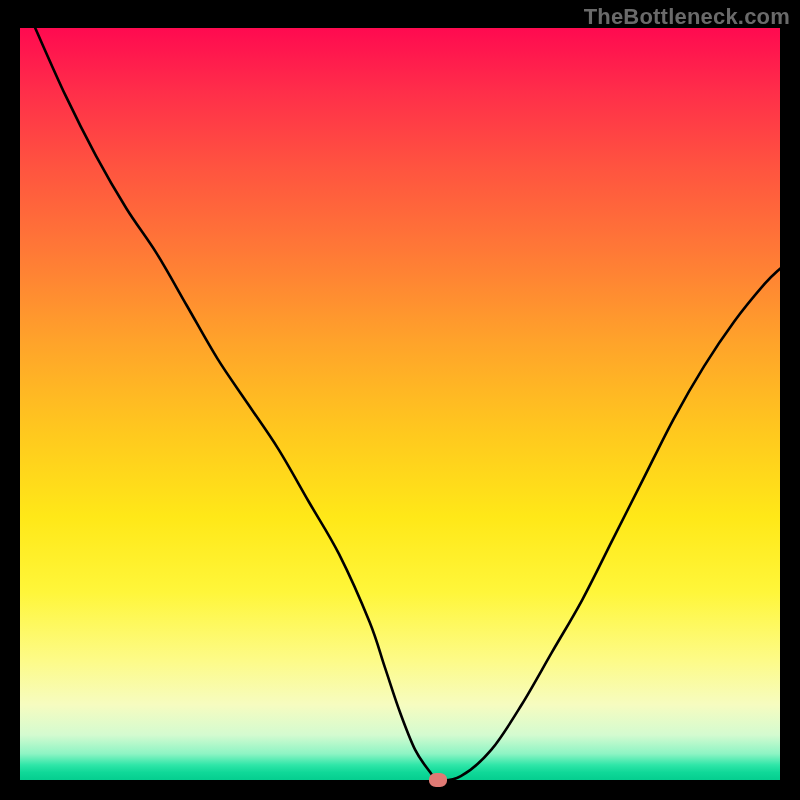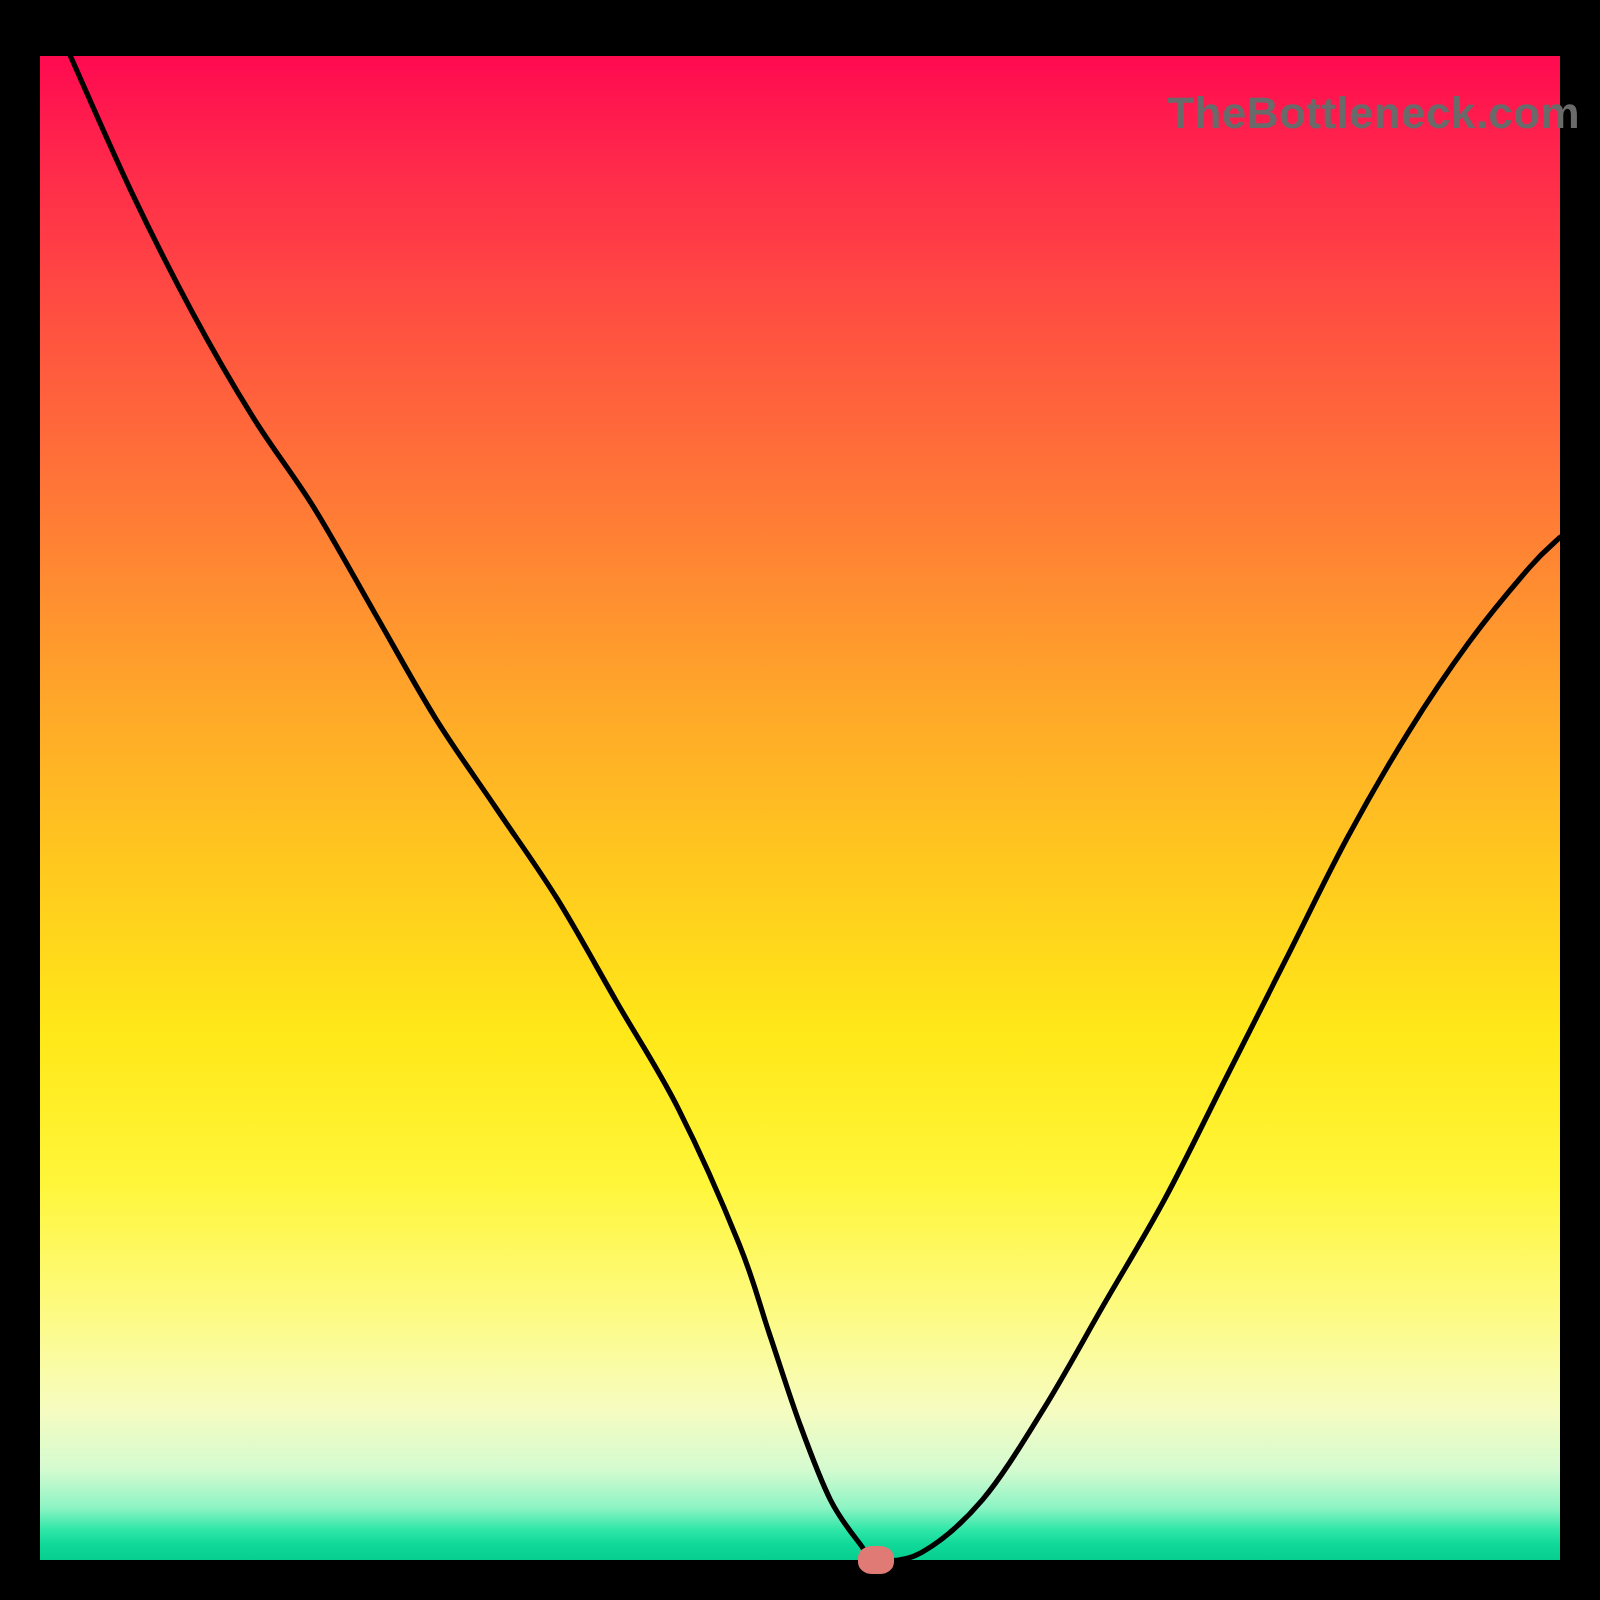--- a/index.html
+++ b/index.html
@@ -18,21 +18,20 @@
   }
   .watermark {
     position: absolute;
     top: 4px;
     right: 10px;
     font-size: 22px;
     font-weight: 600;
     color: #6a6a6a;
     letter-spacing: 0.2px;
     z-index: 10;
-    margin-top: 40px;
   }
   .plot {
     position: absolute;
     left: 20px;
     top: 28px;
     width: 760px;
     height: 752px;
   }
   .gradient {
     position: absolute;

